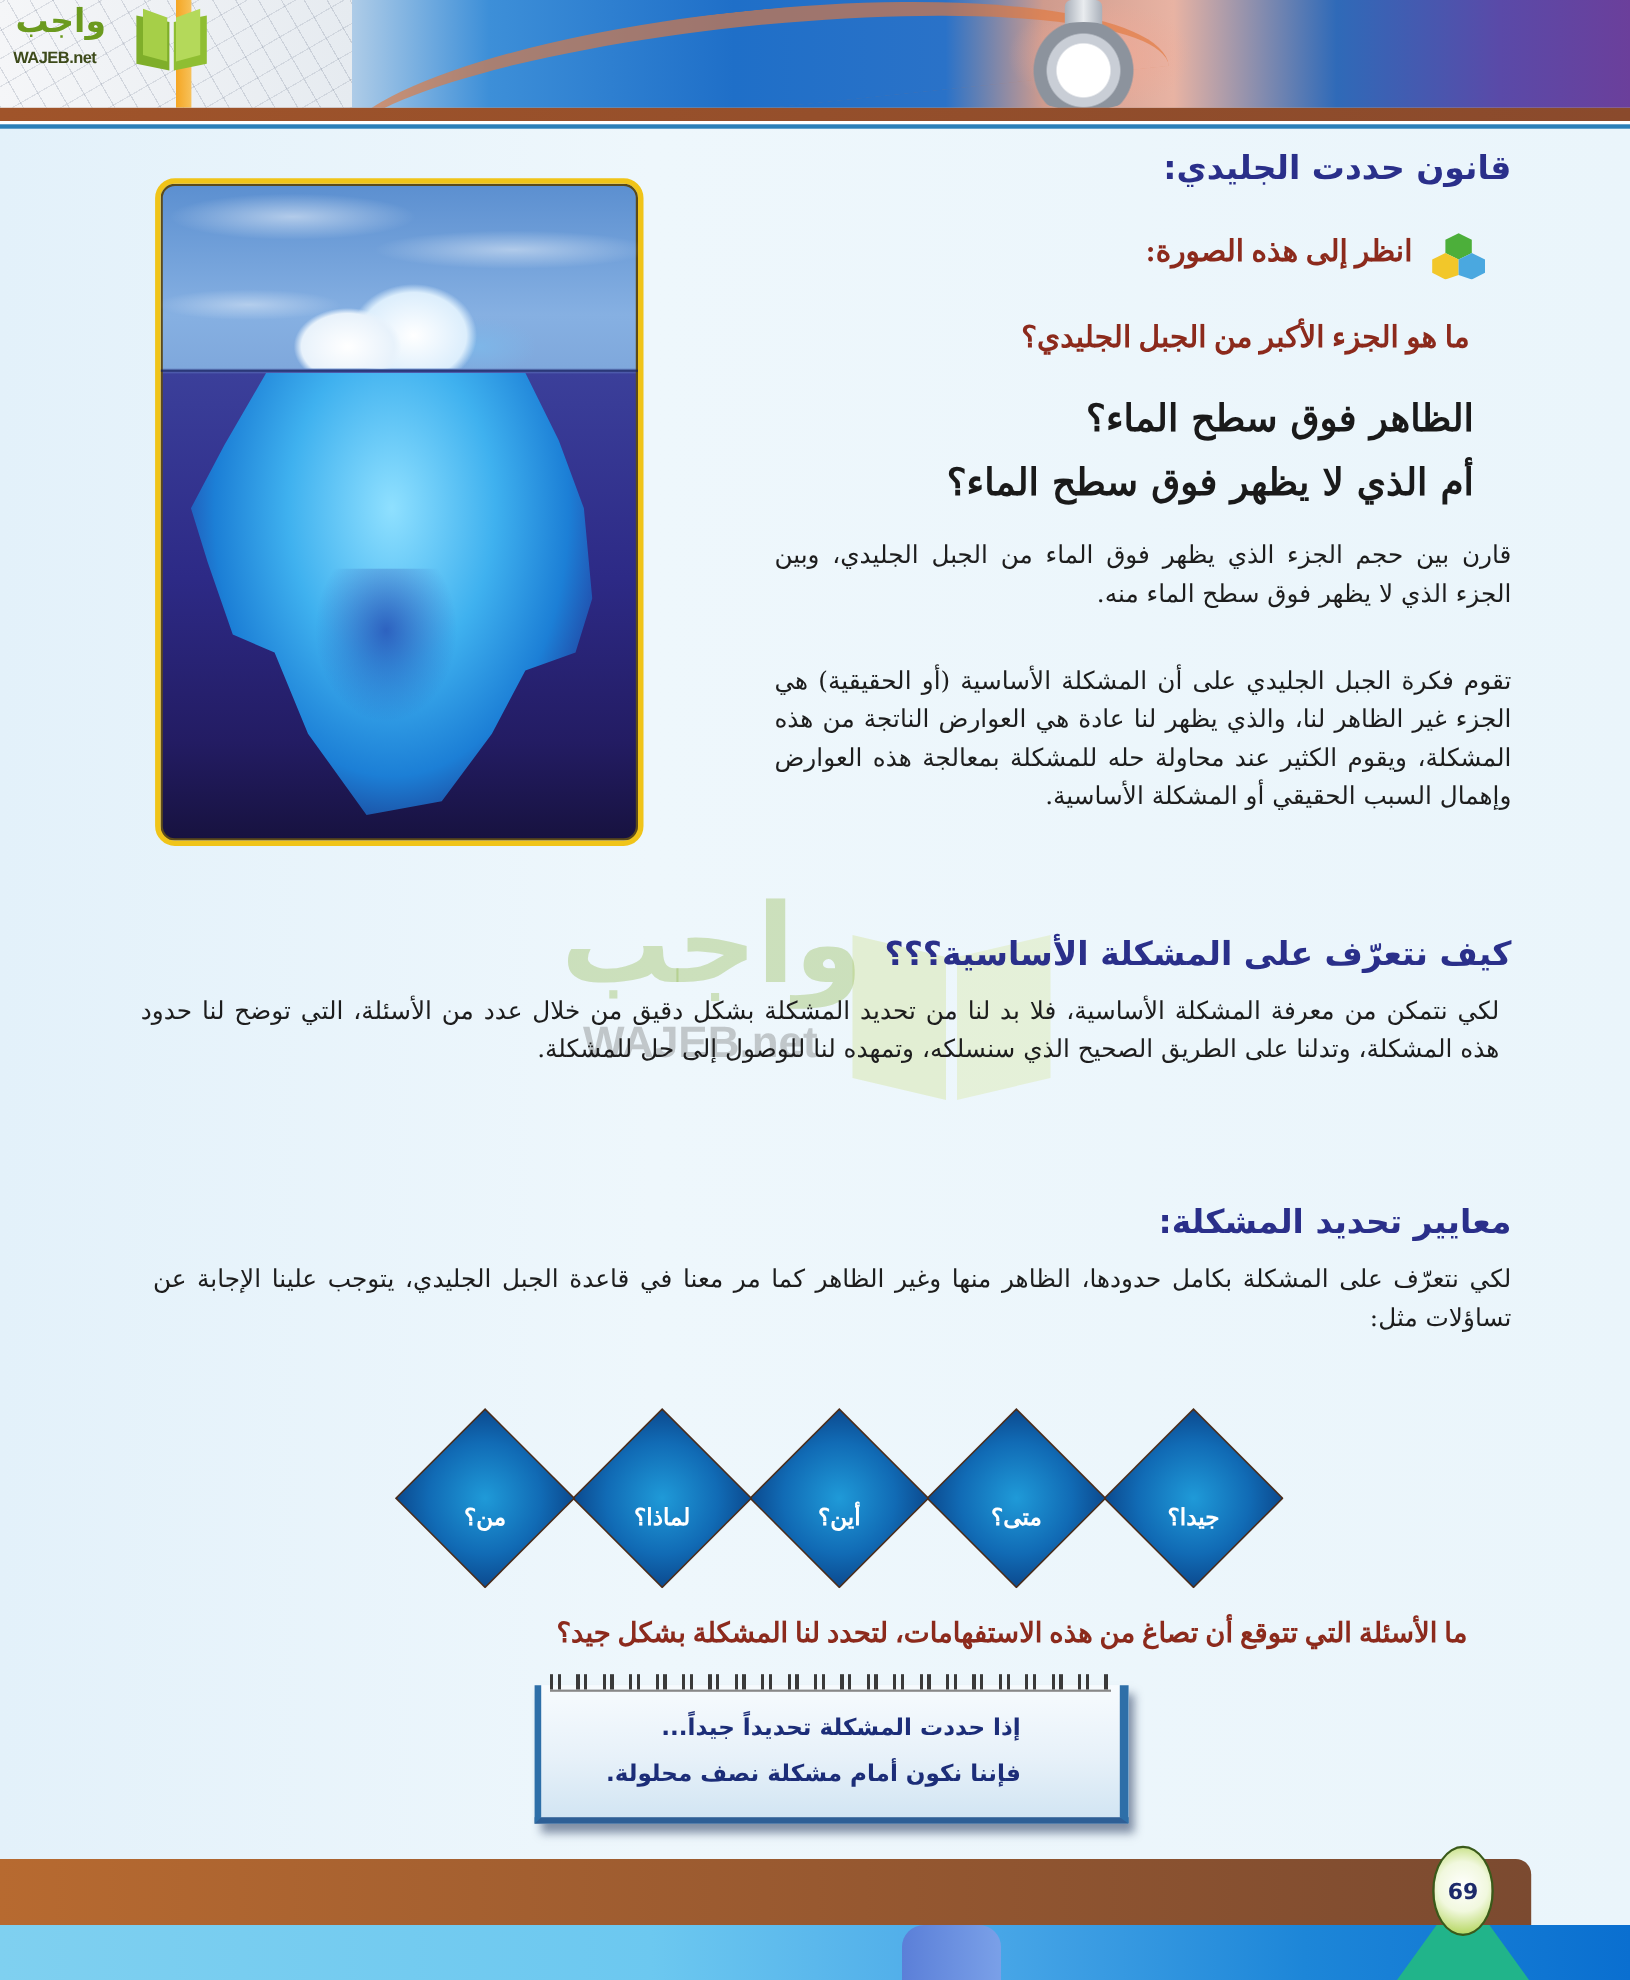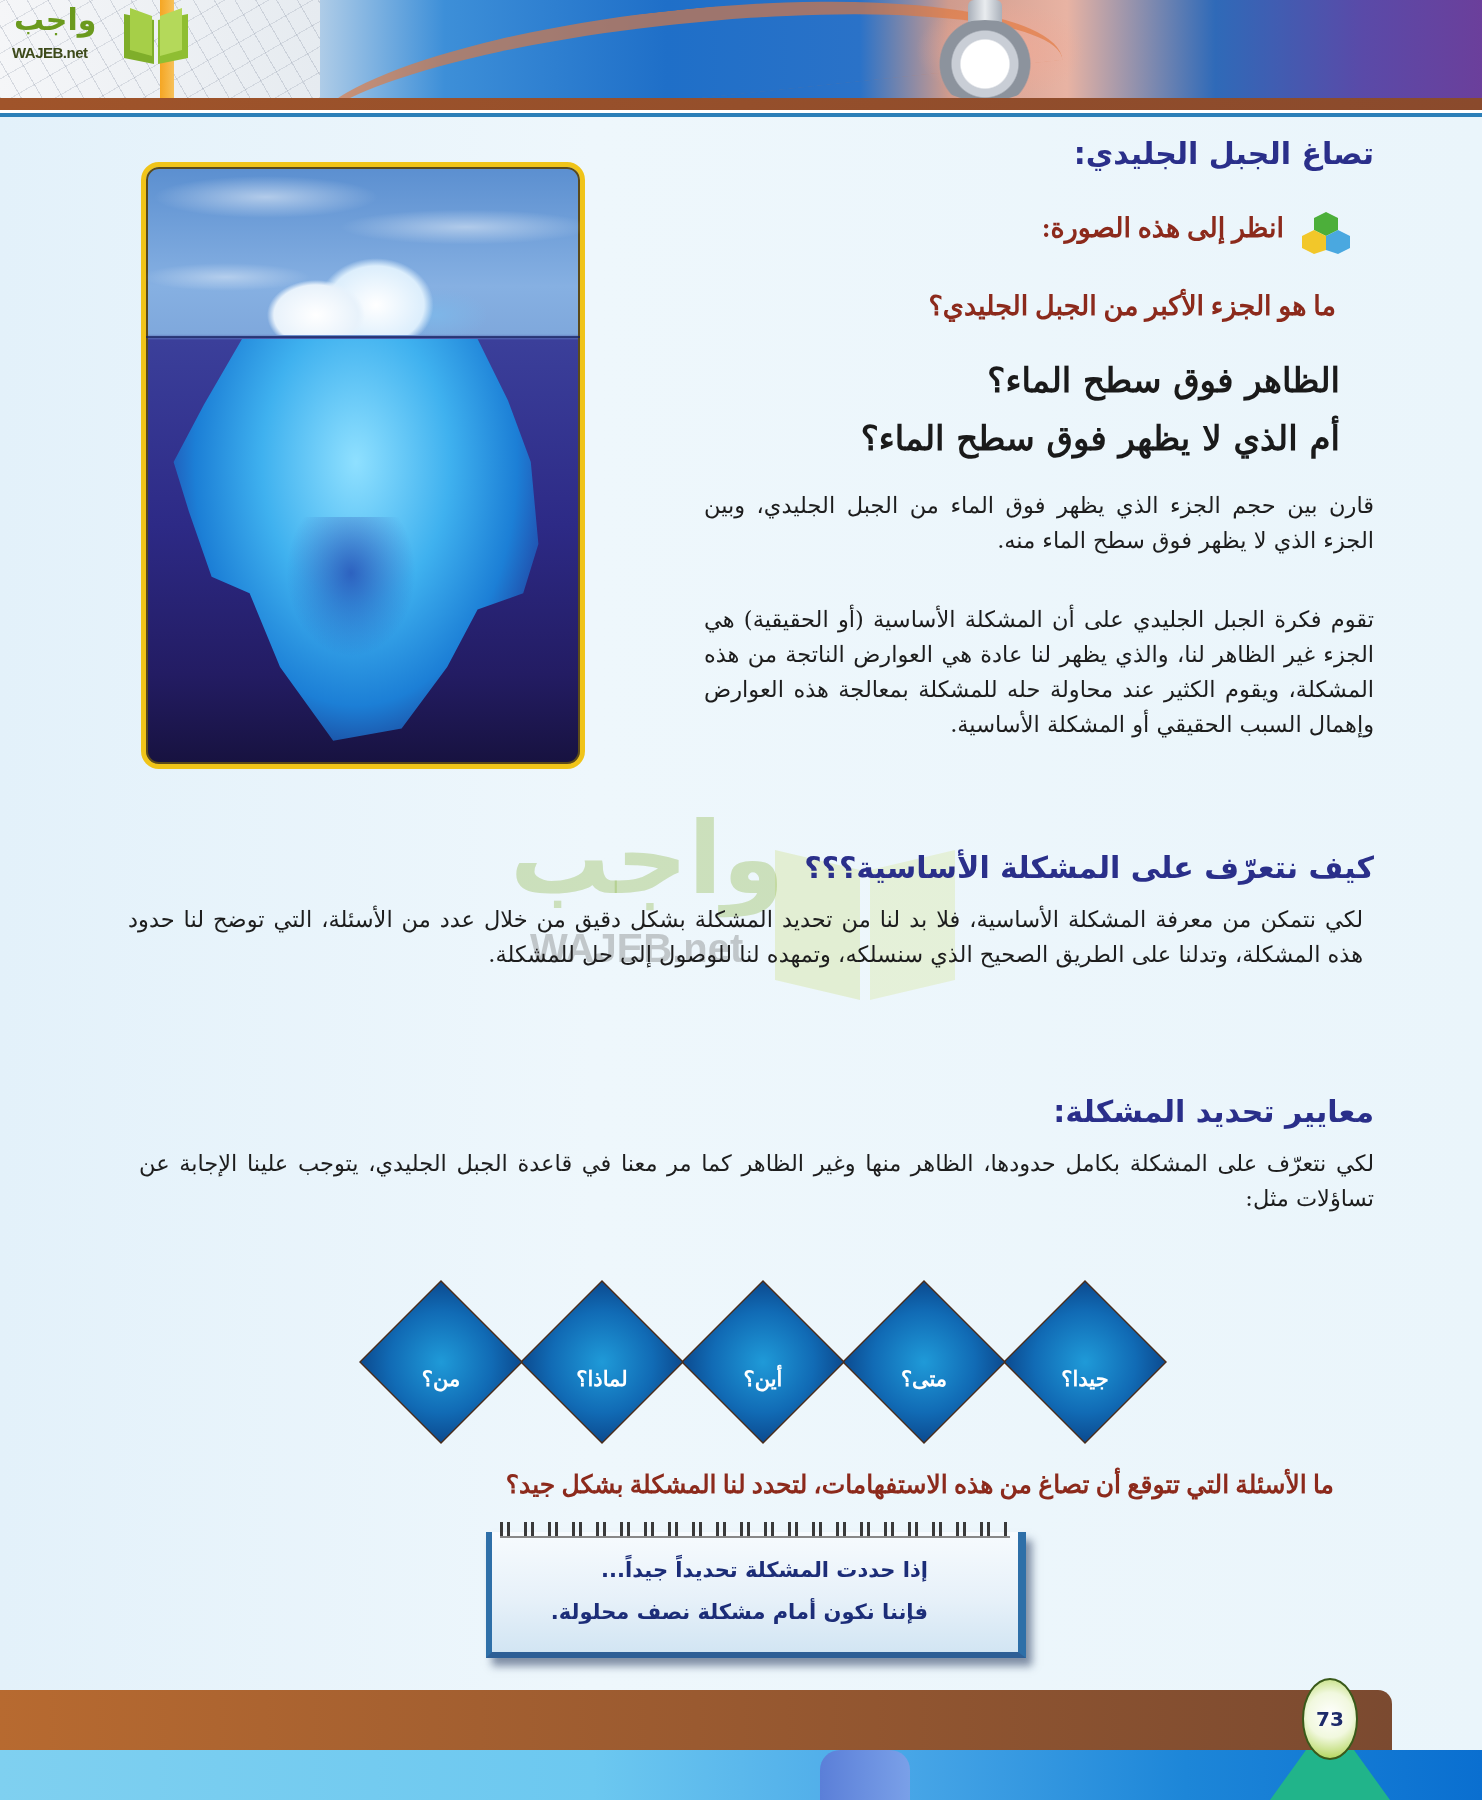--- a/index.html
+++ b/index.html
@@ -228,21 +228,21 @@
 </div>
 
 <div class="iceberg-frame">
   <div class="clouds"></div>
   <div class="tip"></div>
   <div class="waterline"></div>
   <div class="berg"></div>
   <div class="hole"></div>
 </div>
 
-<div class="abs h-blue" style="right:108px; top:136px;">تصاغ الجبل الجليدي:</div>
+<div class="abs h-blue" style="right:108px; top:136px;">قانون حددت الجليدي:</div>
 
 <svg class="cubes" viewBox="0 0 52 44">
   <polygon points="26,2 38,8 38,20 26,26 14,20 14,8" fill="#4caf3a"></polygon>
   <polygon points="14,20 26,26 26,40 14,44 2,38 2,26" fill="#f2c72a"></polygon>
   <polygon points="38,20 50,26 50,38 38,44 26,40 26,26" fill="#4aa8e0"></polygon>
 </svg>
 <div class="abs h-red" style="right:198px; top:212px;">انظر إلى هذه الصورة:</div>
 
 <div class="abs h-red" style="right:146px; top:290px;">ما هو الجزء الأكبر من الجبل الجليدي؟</div>
 
@@ -290,13 +290,13 @@
   <div class="rings"></div>
   <div class="line" style="top:26px;">إذا حددت المشكلة تحديداً جيداً...</div>
   <div class="line" style="top:68px;">فإننا نكون أمام مشكلة نصف محلولة.</div>
 </div>
 
 <div class="footer-band"></div>
 <div class="footer-bottom">
   <div class="hand"></div>
   <div class="tri"></div>
 </div>
-<div class="page-num">73</div>
+<div class="page-num">69</div>
 
 </body></html>

